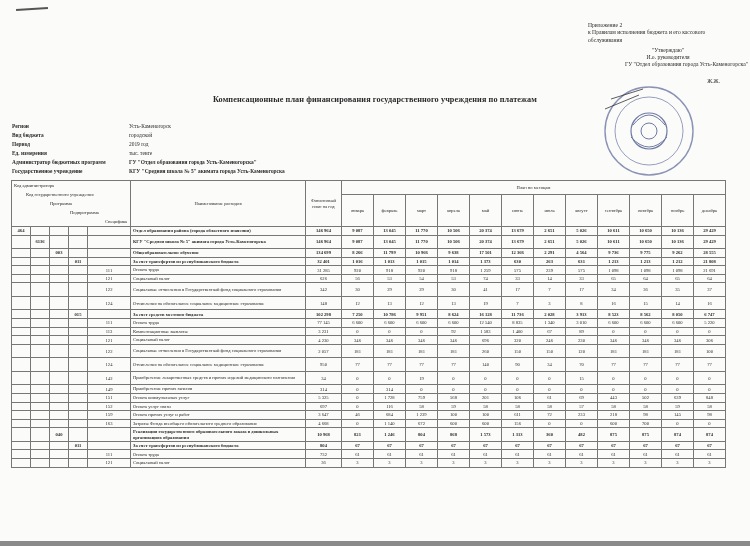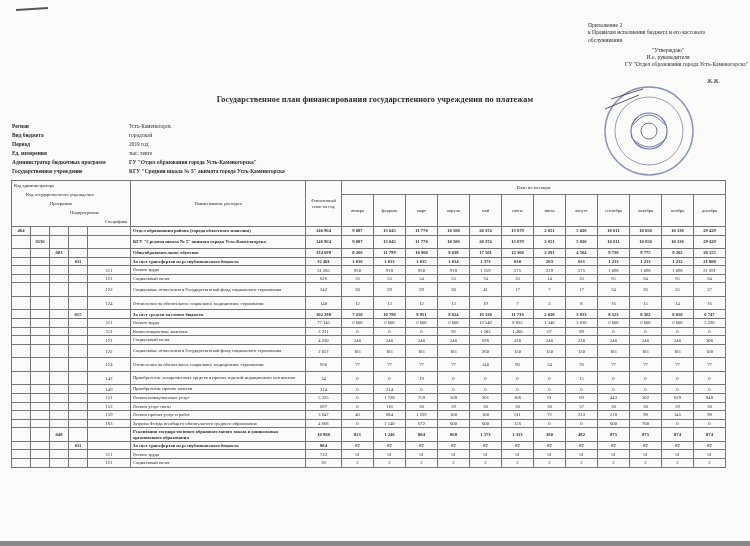--- a/index.html
+++ b/index.html
@@ -41,21 +41,21 @@
 
 <svg class="stamp" viewBox="0 0 92 92">
   <circle cx="46" cy="46" r="44" fill="none" stroke="#8a93b5" stroke-width="1.4"></circle>
   <circle cx="46" cy="46" r="34" fill="none" stroke="#8a93b5" stroke-width="0.9"></circle>
   <circle cx="46" cy="46" r="18" fill="none" stroke="#6f7aa3" stroke-width="1.2"></circle>
   <circle cx="46" cy="46" r="8" fill="none" stroke="#6f7aa3" stroke-width="1"></circle>
   <path d="M30 40 Q46 20 62 40 M28 52 Q46 72 64 52" fill="none" stroke="#6f7aa3" stroke-width="1"></path>
   <path d="M8 14 L40 4 M2 24 L36 10" stroke="#333" stroke-width="0.8"></path>
 </svg>
 
-<div class="title">Государственное план финансирования государственного учреждения по платежам</div>
+<div class="title">Компенсационные план финансирования государственного учреждения по платежам</div>
 
 <div class="meta" id="meta">
     <div class="meta-row">
       <div class="meta-label">Регион</div>
       <div class="meta-value">Усть-Каменогорск</div>
     </div>
     <div class="meta-row">
       <div class="meta-label">Вид бюджета</div>
       <div class="meta-value">городской</div>
     </div>

